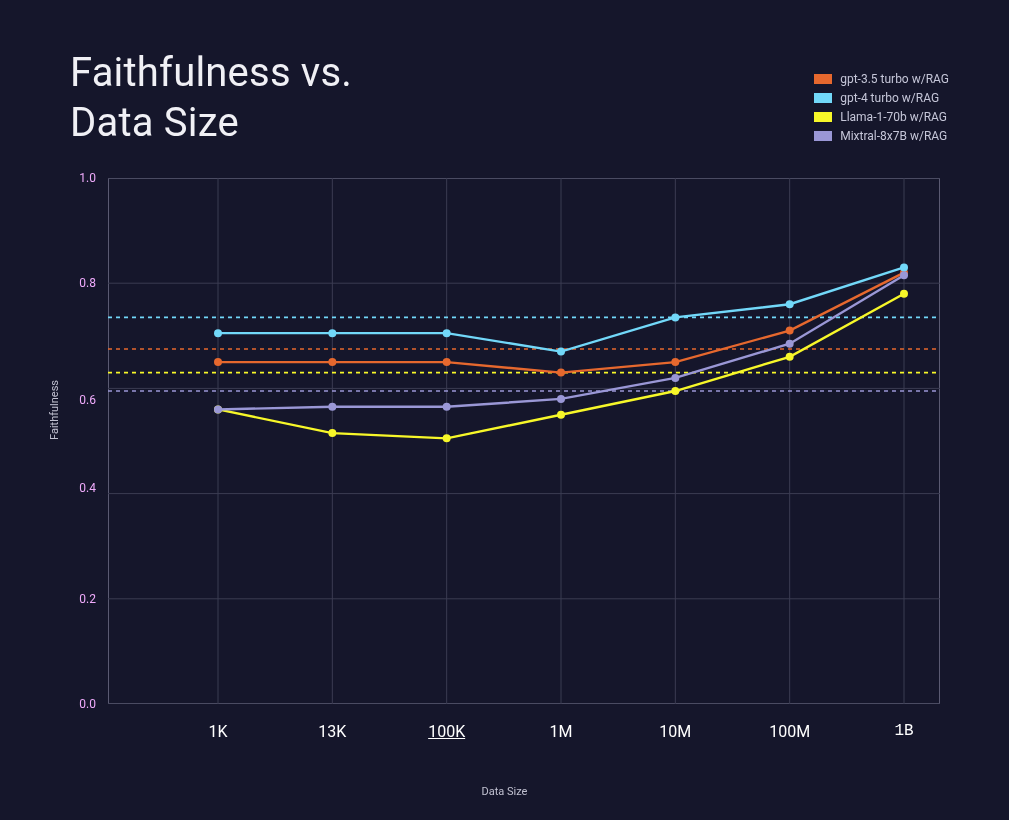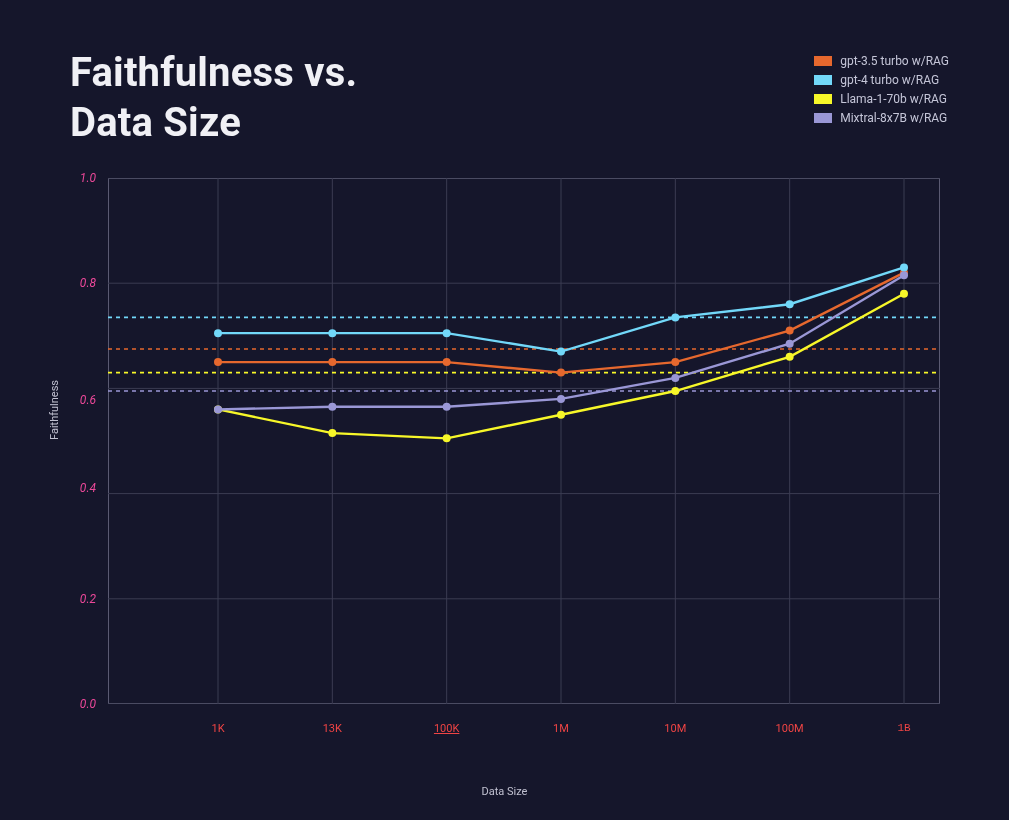--- a/index.html
+++ b/index.html
@@ -13,29 +13,29 @@
     position: relative;
   }
   .header {
     display: flex;
     justify-content: space-between;
     align-items: flex-start;
     padding: 48px 60px 10px 70px;
   }
   .title {
     font-size: 40px;
-    font-weight: 700;
+    font-weight: 400;
     line-height: 1.25;
     color: #f0f0f5;
     letter-spacing: 0.2px;
   }
   .legend-wrap {
     display: flex;
     gap: 48px;
-    margin-top: 6px;
+    margin-top: 24px;
   }
   .legend-col {
     display: flex;
     flex-direction: column;
     gap: 5px;
   }
   .legend-item {
     display: flex;
     align-items: center;
     gap: 8px;
@@ -75,29 +75,28 @@
     bottom: 22px;
     transform: translateX(-50%);
     font-size: 11px;
     color: #c0c0d0;
   }
   .tick-y {
     position: absolute;
     right: calc(100% + 12px);
     transform: translateY(-50%);
     font-size: 12px;
-    color: #ec4899;
-    font-style: italic;
+    color: #f0abfc;
   }
   .tick-x {
     position: absolute;
     top: calc(100% + 18px);
     transform: translateX(-50%);
-    font-size: 11px;
-    color: #ef4444;
+    font-size: 16px;
+    color: #ffffff;
   }
 </style>
 </head>
 <body>
 
 <div class="header">
   <h1 class="title">
     <span>Faithfulness vs.</span><br>
     <span>Data Size</span>
   </h1>

